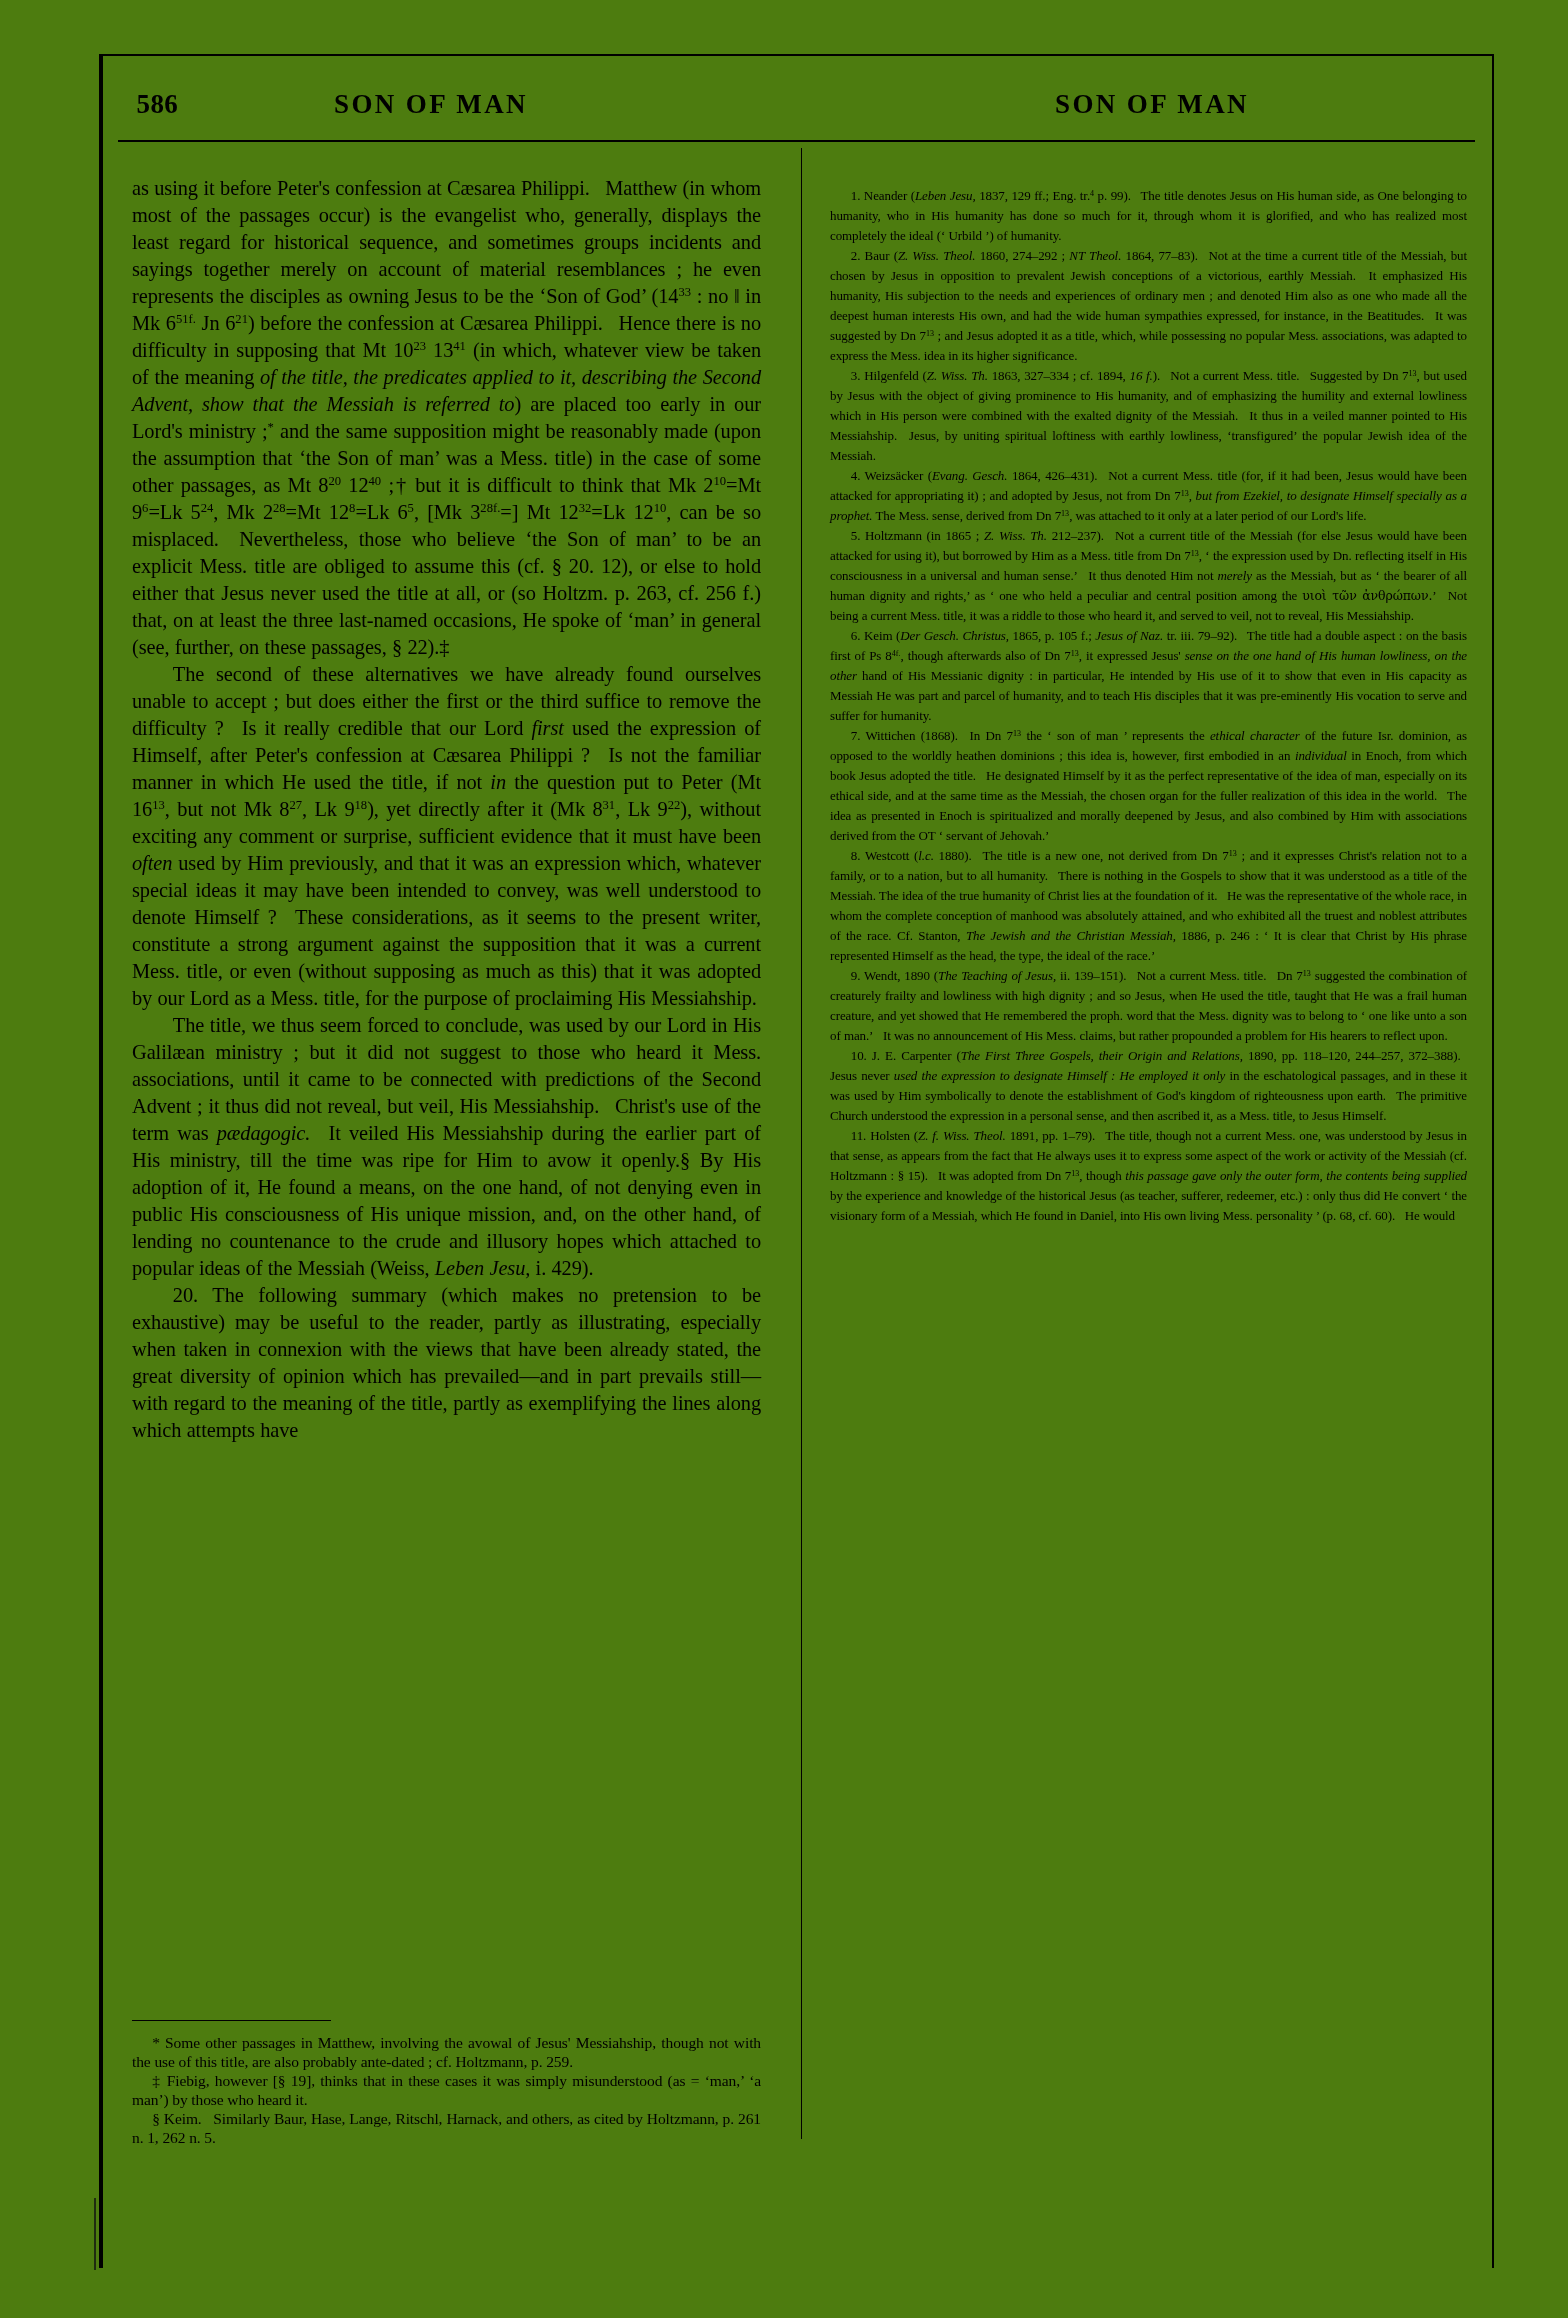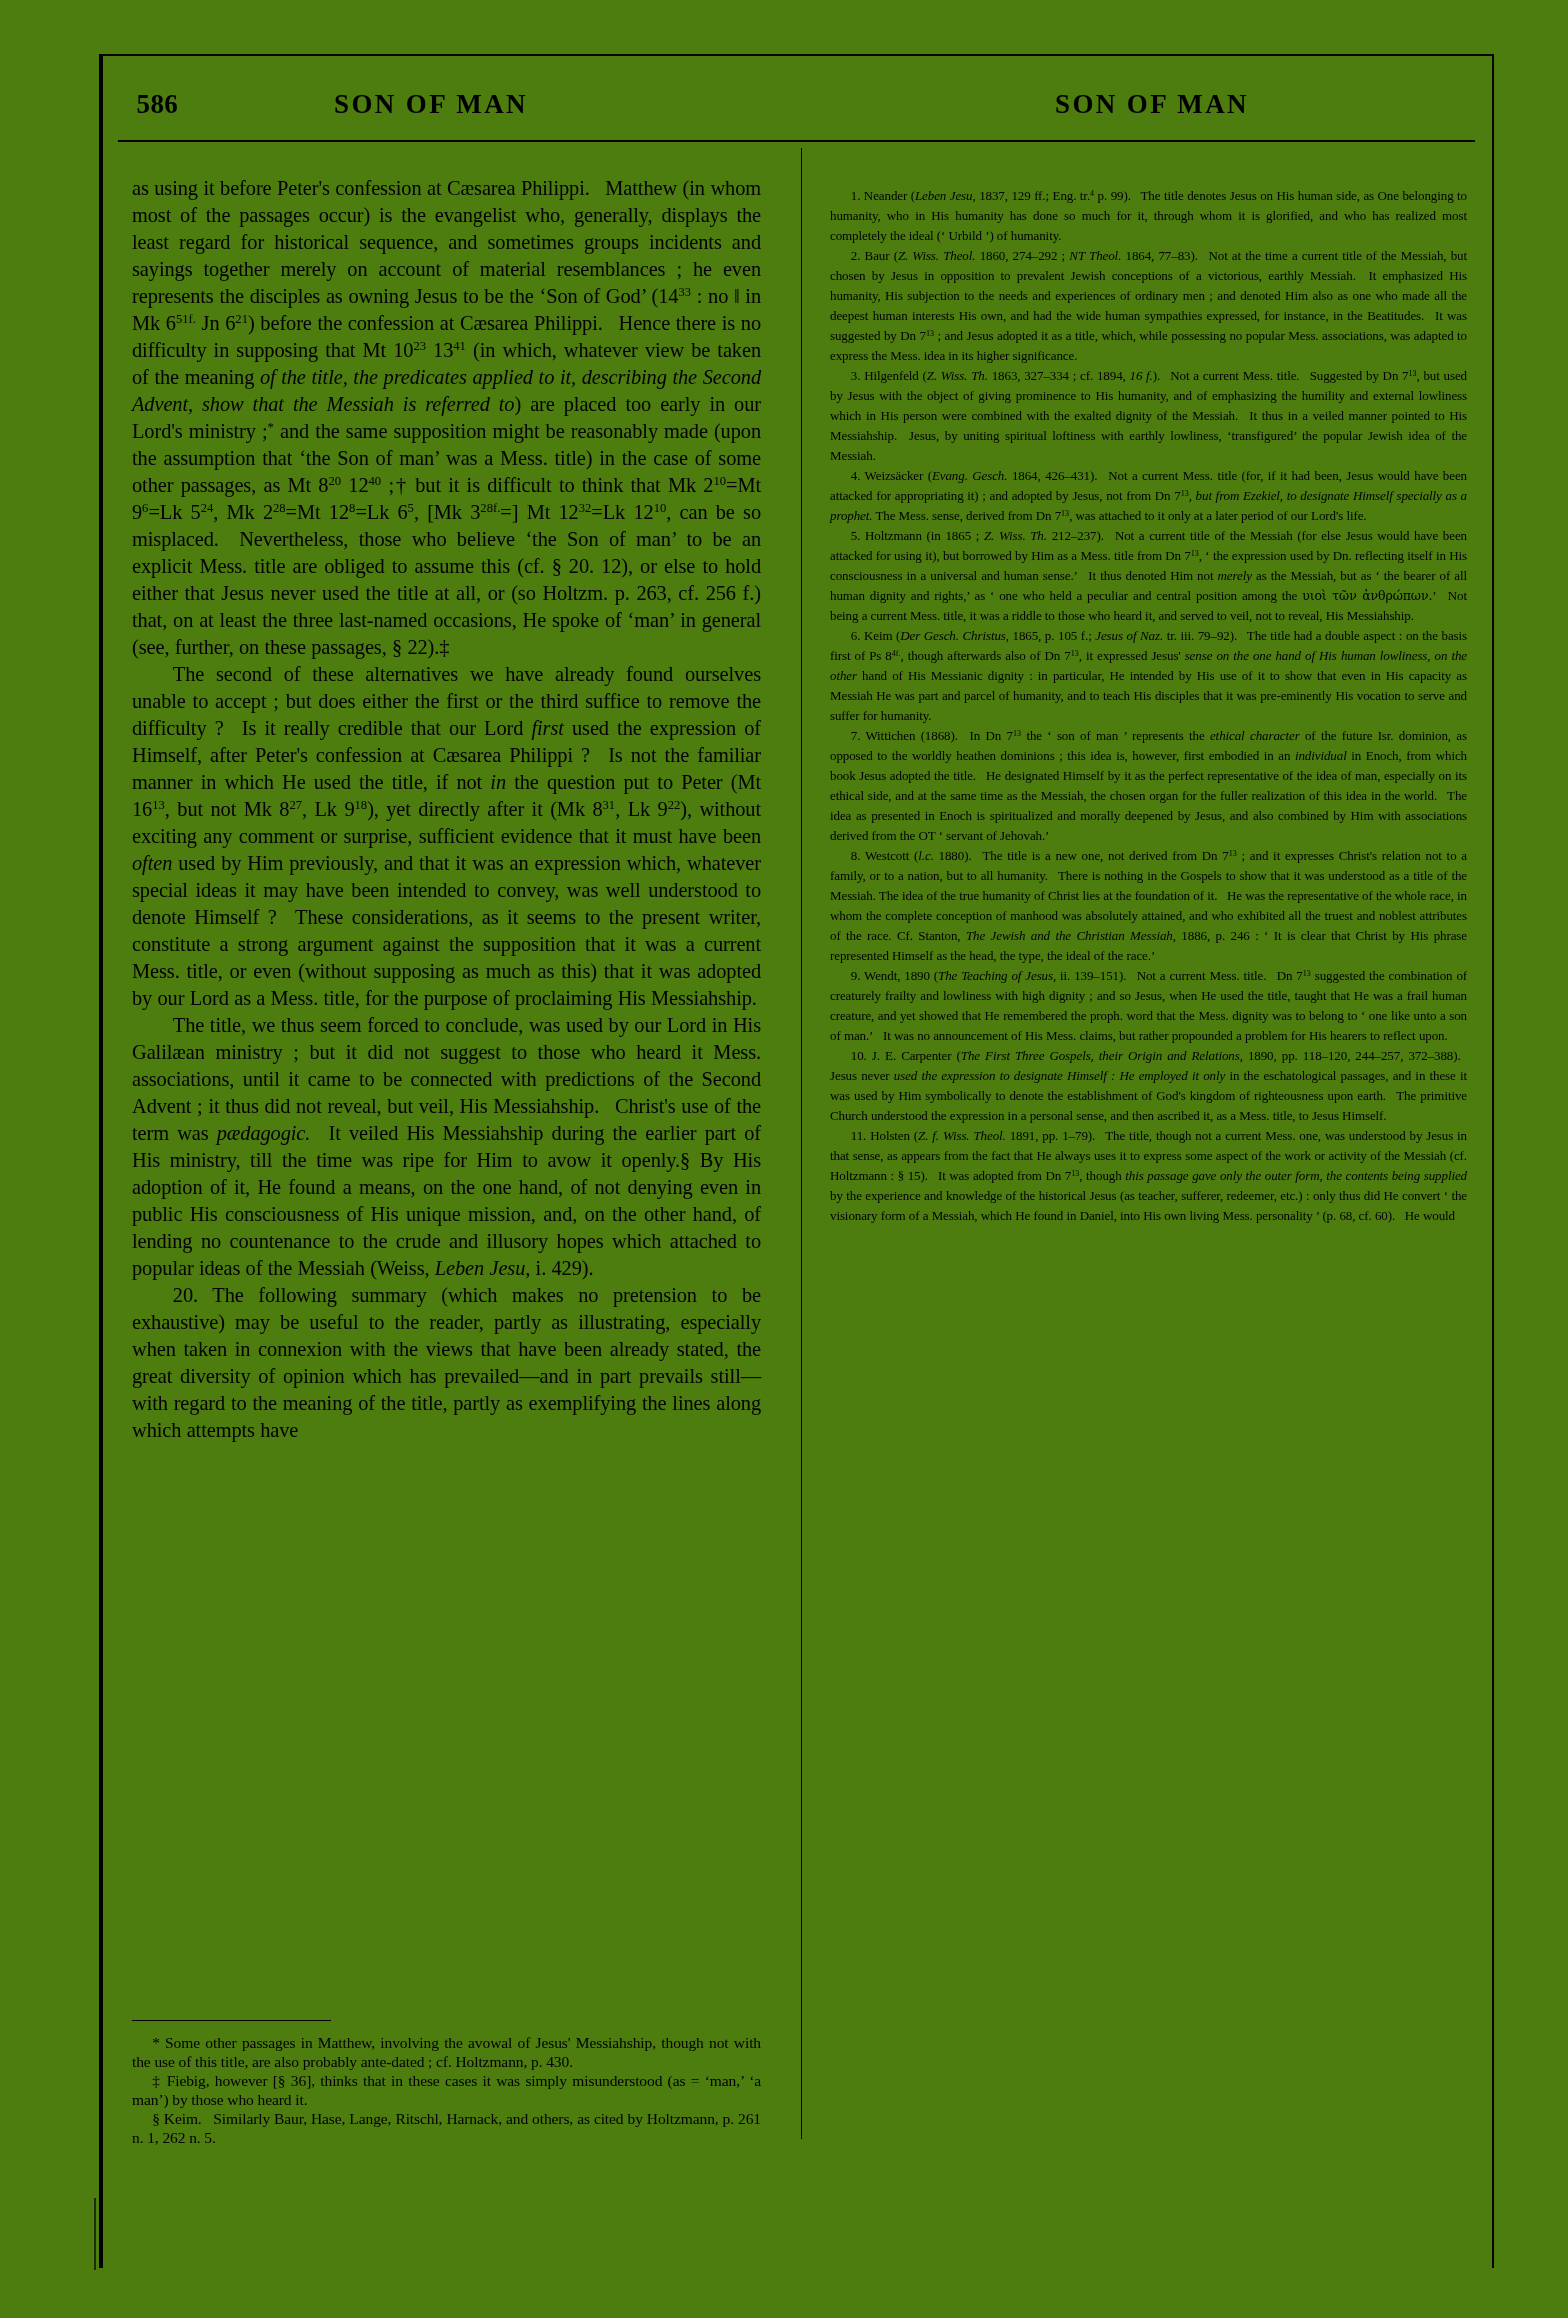--- a/index.html
+++ b/index.html
@@ -189,22 +189,22 @@
 
   <div class="col bodytext" id="col-left">
     <p class="noind">as using it before Peter's confession at Cæsarea Philippi.  Matthew (in whom most of the passages occur) is the evangelist who, generally, displays the least regard for historical sequence, and sometimes groups incidents and sayings together merely on account of material resemblances ; he even represents the disciples as owning Jesus to be the ‘Son of God’ (14<sup>33</sup> : no ‖ in Mk 6<sup>51f.</sup> Jn 6<sup>21</sup>) before the confession at Cæsarea Philippi.  Hence there is no difficulty in supposing that Mt 10<sup>23</sup> 13<sup>41</sup> (in which, whatever view be taken of the meaning <i>of the title, the predicates applied to it, describing the Second Advent, show that the Messiah is referred to</i>) are placed too early in our Lord's ministry ;<sup>*</sup> and the same supposition might be reasonably made (upon the assumption that ‘the Son of man’ was a Mess. title) in the case of some other passages, as Mt 8<sup>20</sup> 12<sup>40</sup> ;† but it is difficult to think that Mk 2<sup>10</sup>=Mt 9<sup>6</sup>=Lk 5<sup>24</sup>, Mk 2<sup>28</sup>=Mt 12<sup>8</sup>=Lk 6<sup>5</sup>, [Mk 3<sup>28f.</sup>=] Mt 12<sup>32</sup>=Lk 12<sup>10</sup>, can be so misplaced.  Nevertheless, those who believe ‘the Son of man’ to be an explicit Mess. title are obliged to assume this (cf. § 20. 12), or else to hold either that Jesus never used the title at all, or (so Holtzm. p. 263, cf. 256 f.) that, on at least the three last-named occasions, He spoke of ‘man’ in general (see, further, on these passages, § 22).‡</p>
     <p class="ind">The second of these alternatives we have already found ourselves unable to accept ; but does either the first or the third suffice to remove the difficulty ?  Is it really credible that our Lord <i>first</i> used the expression of Himself, after Peter's confession at Cæsarea Philippi ?  Is not the familiar manner in which He used the title, if not <i>in</i> the question put to Peter (Mt 16<sup>13</sup>, but not Mk 8<sup>27</sup>, Lk 9<sup>18</sup>), yet directly after it (Mk 8<sup>31</sup>, Lk 9<sup>22</sup>), without exciting any comment or surprise, sufficient evidence that it must have been <i>often</i> used by Him previously, and that it was an expression which, whatever special ideas it may have been intended to convey, was well understood to denote Himself ?  These considerations, as it seems to the present writer, constitute a strong argument against the supposition that it was a current Mess. title, or even (without supposing as much as this) that it was adopted by our Lord as a Mess. title, for the purpose of proclaiming His Messiahship.</p>
     <p class="ind">The title, we thus seem forced to conclude, was used by our Lord in His Galilæan ministry ; but it did not suggest to those who heard it Mess. associations, until it came to be connected with predictions of the Second Advent ; it thus did not reveal, but veil, His Messiahship.  Christ's use of the term was <i>pædagogic.</i>  It veiled His Messiahship during the earlier part of His ministry, till the time was ripe for Him to avow it openly.§ By His adoption of it, He found a means, on the one hand, of not denying even in public His consciousness of His unique mission, and, on the other hand, of lending no countenance to the crude and illusory hopes which attached to popular ideas of the Messiah (Weiss, <i>Leben Jesu,</i> i. 429).</p>
     <p class="ind">20. The following summary (which makes no pretension to be exhaustive) may be useful to the reader, partly as illustrating, especially when taken in connexion with the views that have been already stated, the great diversity of opinion which has prevailed—and in part prevails still—with regard to the meaning of the title, partly as exemplifying the lines along which attempts have</p>
   </div>
 
   <div class="fn-rule"></div>
   <div class="footnotes">
-    <p class="ind">* Some other passages in Matthew, involving the avowal of Jesus' Messiahship, though not with the use of this title, are also probably ante-dated ; cf. Holtzmann, p. 430.</p>
-    <p class="ind">‡ Fiebig, however [§ 36], thinks that in these cases it was simply misunderstood (as = ‘man,’ ‘a man’) by those who heard it.</p>
+    <p class="ind">* Some other passages in Matthew, involving the avowal of Jesus' Messiahship, though not with the use of this title, are also probably ante-dated ; cf. Holtzmann, p. 259.</p>
+    <p class="ind">‡ Fiebig, however [§ 19], thinks that in these cases it was simply misunderstood (as = ‘man,’ ‘a man’) by those who heard it.</p>
     <p class="ind">§ Keim.  Similarly Baur, Hase, Lange, Ritschl, Harnack, and others, as cited by Holtzmann, p. 261 n. 1, 262 n. 5.</p>
   </div>
 
   <div class="col" id="col-right">
     <div style="height:11px"></div>
     <div class="smalltext">
       <p class="ind">1. Neander (<i>Leben Jesu,</i> 1837, 129 ff.; Eng. tr.<sup>4</sup> p. 99).  The title denotes Jesus on His human side, as One belonging to humanity, who in His humanity has done so much for it, through whom it is glorified, and who has realized most completely the ideal (‘ Urbild ’) of humanity.</p>
       <p class="ind">2. Baur (<i>Z. Wiss. Theol.</i> 1860, 274–292 ; <i>NT Theol.</i> 1864, 77–83).  Not at the time a current title of the Messiah, but chosen by Jesus in opposition to prevalent Jewish conceptions of a victorious, earthly Messiah.  It emphasized His humanity, His subjection to the needs and experiences of ordinary men ; and denoted Him also as one who made all the deepest human interests His own, and had the wide human sympathies expressed, for instance, in the Beatitudes.  It was suggested by Dn 7<sup>13</sup> ; and Jesus adopted it as a title, which, while possessing no popular Mess. associations, was adapted to express the Mess. idea in its higher significance.</p>
       <p class="ind">3. Hilgenfeld (<i>Z. Wiss. Th.</i> 1863, 327–334 ; cf. 1894, <i>16 f.</i>).  Not a current Mess. title.  Suggested by Dn 7<sup>13</sup>, but used by Jesus with the object of giving prominence to His humanity, and of emphasizing the humility and external lowliness which in His person were combined with the exalted dignity of the Messiah.  It thus in a veiled manner pointed to His Messiahship.  Jesus, by uniting spiritual loftiness with earthly lowliness, ‘transfigured’ the popular Jewish idea of the Messiah.</p>
       <p class="ind">4. Weizsäcker (<i>Evang. Gesch.</i> 1864, 426–431).  Not a current Mess. title (for, if it had been, Jesus would have been attacked for appropriating it) ; and adopted by Jesus, not from Dn 7<sup>13</sup>, <i>but from Ezekiel, to designate Himself specially as a prophet.</i> The Mess. sense, derived from Dn 7<sup>13</sup>, was attached to it only at a later period of our Lord's life.</p>

